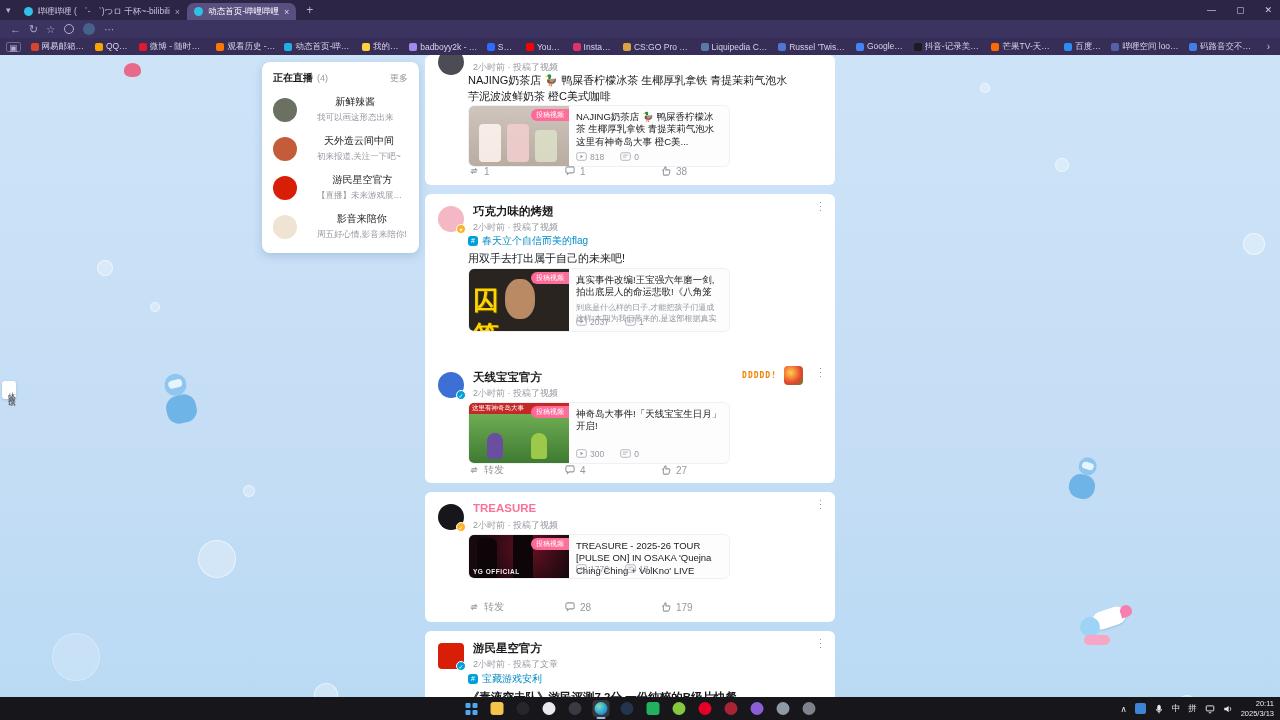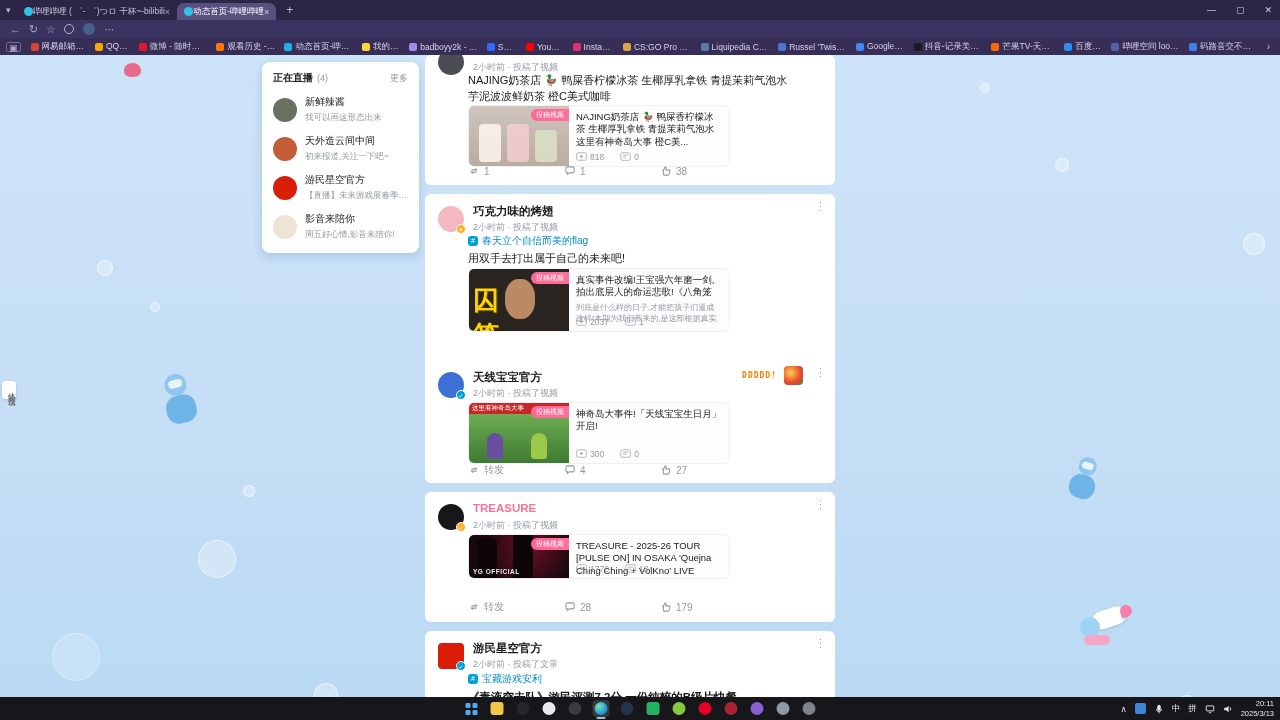--- a/index.html
+++ b/index.html
@@ -3,21 +3,21 @@
 <meta charset="utf-8">
 <style>
   *{margin:0;padding:0;box-sizing:border-box;}
   html,body{width:1280px;height:720px;overflow:hidden;}
   body{font-family:"Liberation Sans","DejaVu Sans",sans-serif;background:#000;position:relative;}
 
   
   .chrome{position:absolute;top:0;left:0;width:1280px;height:55px;background:#3c3460;}
   .tabbar{height:20px;background:#2c2545;display:flex;align-items:flex-end;padding-left:6px;position:relative;}
   .tab-chevron{color:#b9b3cf;font-size:9px;align-self:center;margin-right:6px;}
-  .tab{display:flex;align-items:center;height:17px;padding:0 7px;border-radius:7px 7px 0 0;
+  .tab{display:flex;align-items:center;gap:5px;height:17px;padding:0 7px;border-radius:7px 7px 0 0;
        font-size:8.5px;color:#c7c1dc;max-width:175px;min-width:0;}
   .tab.active{background:#5a5080;color:#fff;}
   .tab .fav{width:9px;height:9px;border-radius:50%;background:#2fc1e8;flex:none;}
   .tab .t-title{white-space:nowrap;overflow:hidden;text-overflow:ellipsis;min-width:0;}
   .tab .t-close{flex:none;font-size:9px;color:#a59ec2;}
   .tab.active .t-close{color:#d8d3ea;}
   .newtab{color:#b9b3cf;font-size:12px;margin-left:10px;align-self:center;}
   .wincontrols{position:absolute;right:8px;top:0;height:20px;display:flex;gap:20px;align-items:center;color:#d5d0e6;font-size:9px;}
   .toolbar{height:18px;display:flex;align-items:center;gap:8px;padding:0 10px;background:#3c3460;}
   .navic{color:#aaa3c4;font-size:11px;line-height:1;}
@@ -46,21 +46,21 @@
             box-shadow:0 1px 3px rgba(90,130,180,.35);writing-mode:vertical-rl;font-size:8px;color:#61666d;
             letter-spacing:2px;text-align:center;}
 
   
   .livepanel{position:absolute;left:262px;top:7px;width:157px;background:#fff;border-radius:8px;
              box-shadow:0 3px 10px rgba(90,130,180,.30);padding:9px 11px 12px;}
   .lp-head{display:flex;align-items:baseline;}
   .lp-title{font-size:10px;font-weight:bold;color:#18191c;}
   .lp-count{font-size:9px;color:#9499a0;margin-left:4px;}
   .lp-more{margin-left:auto;font-size:9px;color:#9499a0;}
-  .lp-item{display:flex;gap:8px;margin-top:10px;align-items:center;}
+  .lp-item{display:flex;gap:20px;margin-top:10px;align-items:center;text-align:center;}
   .lp-av{width:24px;height:24px;border-radius:50%;flex:none;}
   .lp-name{font-size:10px;color:#18191c;white-space:nowrap;overflow:hidden;text-overflow:ellipsis;}
   .lp-desc{font-size:8.5px;color:#9499a0;margin-top:3px;white-space:nowrap;overflow:hidden;text-overflow:ellipsis;max-width:108px;}
 
   
   .feed{position:absolute;left:425px;top:0;width:410px;}
   .card{position:absolute;left:0;width:410px;background:#fff;border-radius:6px;overflow:hidden;}
   .avatar{position:absolute;left:13px;top:12px;width:26px;height:26px;border-radius:50%;}
   .v-badge{position:absolute;right:-2px;bottom:-2px;width:10px;height:10px;border-radius:50%;
            color:#fff;font-size:6px;line-height:10px;text-align:center;border:1.5px solid #fff;}

